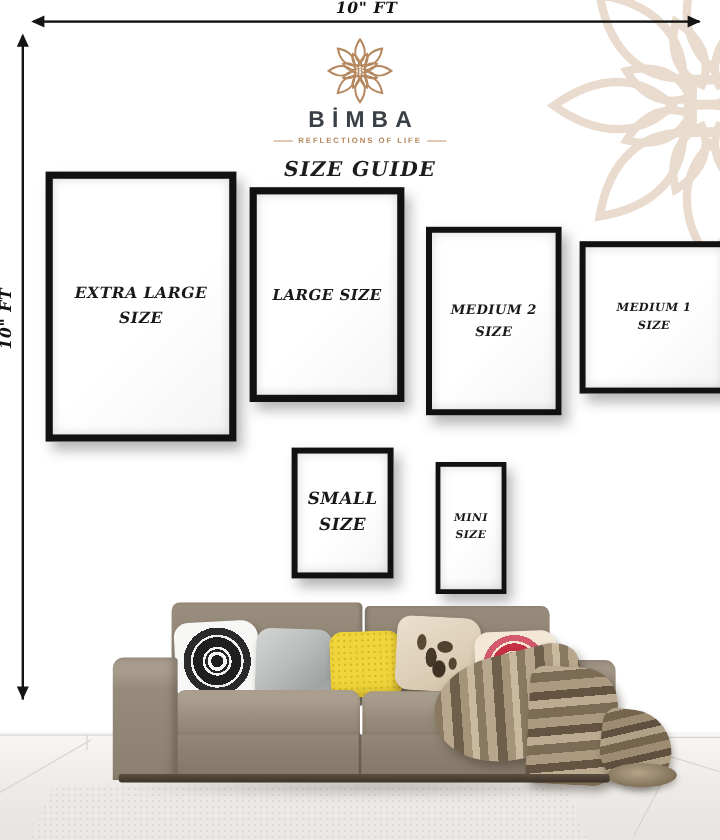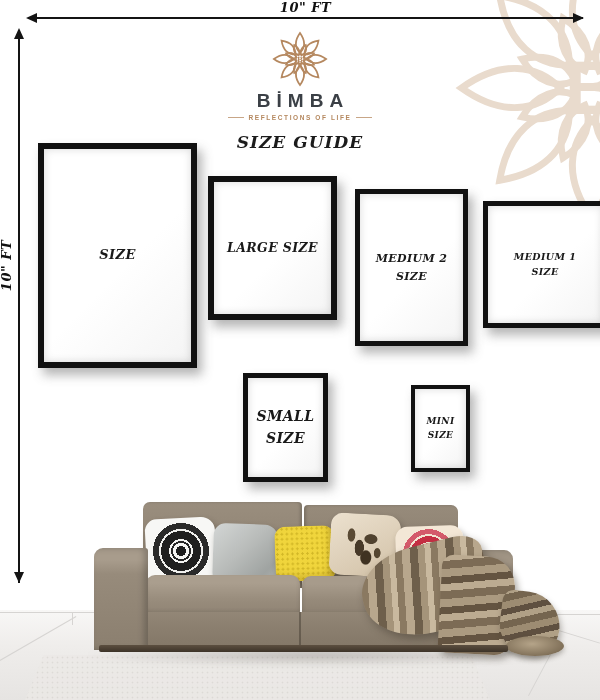--- a/index.html
+++ b/index.html
@@ -31,29 +31,29 @@
   
   #watermark{position:absolute;left:447px;top:-57px;width:290px;height:290px;pointer-events:none;}
 
   
   .frame{position:absolute;box-sizing:border-box;background:linear-gradient(135deg,#ffffff 55%,#f4f4f4);
          border:6px solid #111;box-shadow:5px 7px 10px rgba(90,90,90,.45), inset 0 0 9px rgba(0,0,0,.15);
          display:flex;flex-direction:column;align-items:center;justify-content:center;}
   .frame-label{font-weight:bold;font-style:italic;color:#191919;text-align:center;letter-spacing:.4px;line-height:1.55;}
   #frame-extra-large{left:38px;top:143px;width:159px;height:225px;}
   #frame-extra-large .frame-label{font-size:13px;}
-  #frame-large{left:208px;top:176px;width:129px;height:144px;}
+  #frame-large{left:208px;top:156px;width:129px;height:179px;}
   #frame-large .frame-label{font-size:12.5px;}
   #frame-medium-2{left:355px;top:189px;width:113px;height:157px;border-width:5px;}
   #frame-medium-2 .frame-label{font-size:11px;}
   #frame-medium-1{left:483px;top:201px;width:124px;height:127px;border-width:5px;}
   #frame-medium-1 .frame-label{font-size:9.5px;}
   #frame-small{left:243px;top:373px;width:85px;height:109px;border-width:5px;}
   #frame-small .frame-label{font-size:14px;}
-  #frame-mini{left:363px;top:385px;width:59px;height:87px;border-width:4px;margin-left:48px;}
+  #frame-mini{left:363px;top:385px;width:59px;height:110px;border-width:4px;}
   #frame-mini .frame-label{font-size:9px;}
 
   
   #floor{position:absolute;left:0;top:610px;width:600px;height:90px;
          background:linear-gradient(180deg,#f8f7f6 0%,#efedeb 40%,#e6e4e2 100%);}
   .grout{position:absolute;background:#d6d4d2;}
   #carpet{position:absolute;left:25px;top:655px;width:465px;height:45px;
           background-color:#ebe9e6;
           background-image:radial-gradient(circle,#d9d6d2 0.8px,transparent 1.1px);
           background-size:5px 5px;opacity:.75;
@@ -212,20 +212,21 @@
     <div id="brand-tagline-row">
       <span class="tag-rule"></span>
       <span id="brand-tagline">REFLECTIONS OF LIFE</span>
       <span class="tag-rule"></span>
     </div>
     <div id="poster-title">SIZE GUIDE</div>
   </div>
 
   <div class="frame" id="frame-extra-large">
     <div class="frame-label">
+      <div>EXTRA LARGE</div>
       <div>SIZE</div>
     </div>
   </div>
   <div class="frame" id="frame-large">
     <div class="frame-label">
       <div>LARGE SIZE</div>
       <div></div>
     </div>
   </div>
   <div class="frame" id="frame-medium-2">

